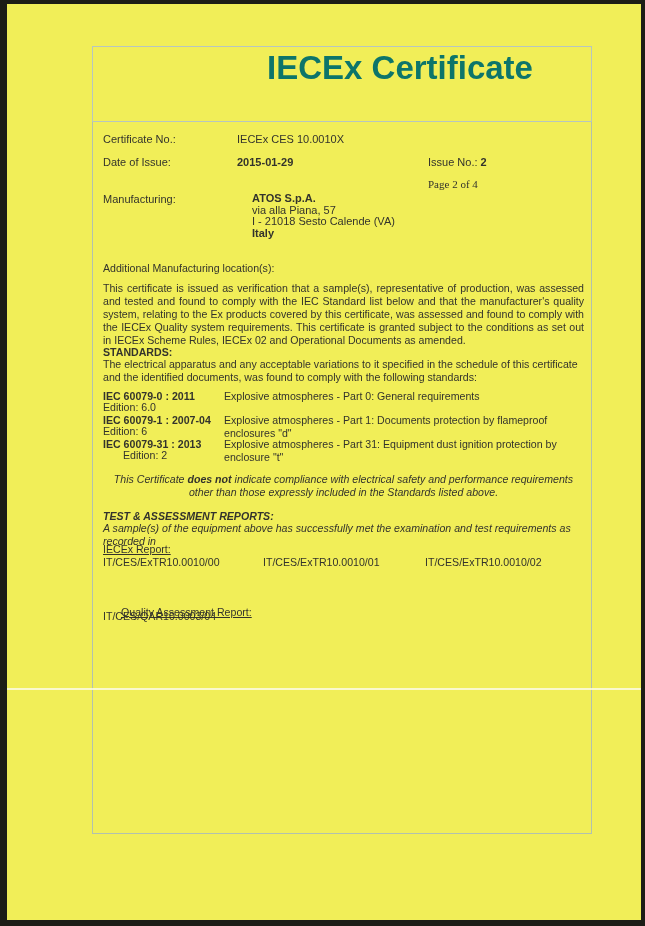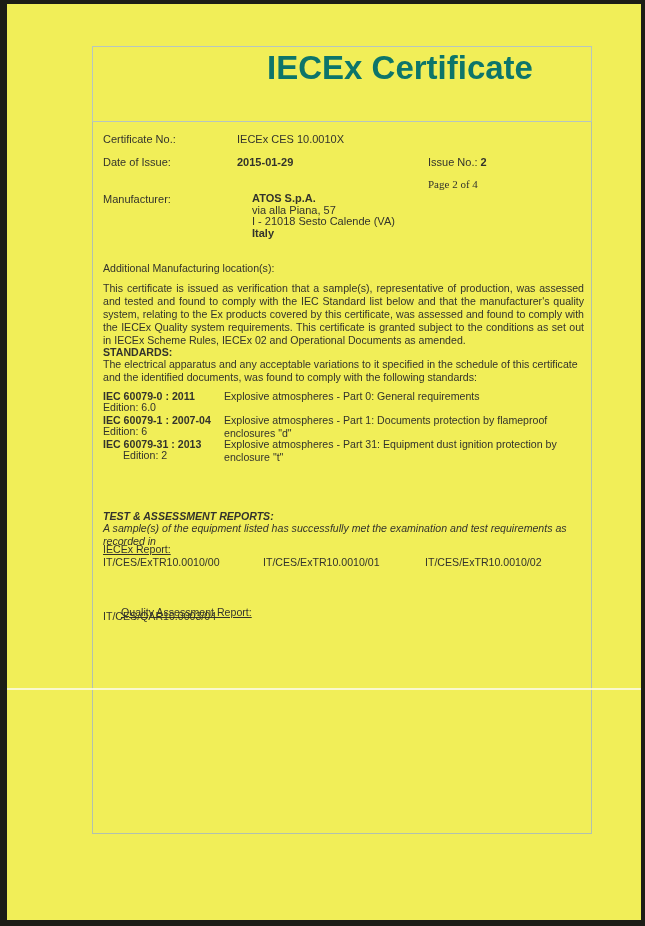--- a/index.html
+++ b/index.html
@@ -111,21 +111,21 @@
 
   <div class="abs t" style="left:103px; top:156px;">Date of Issue:</div>
   <div class="abs t b" style="left:237px; top:156px;">2015-01-29</div>
 
   <div class="abs t" style="left:428px; top:156px;">
     <span>Issue No.:</span>
     <span class="b">2</span>
   </div>
   <div class="abs t" style="left:428px; top:178px;font-family:Liberation Serif, serif;">Page 2 of 4</div>
 
-  <div class="abs t" style="left:103px; top:193px;">Manufacturer:</div>
+  <div class="abs t" style="left:103px; top:193px;">Manufacturing:</div>
   <div class="abs t" style="left:252px; top:193px; line-height:11.5px;">
     <div class="b">ATOS S.p.A.</div>
     <div>via alla Piana, 57</div>
     <div>I - 21018 Sesto Calende (VA)</div>
     <div class="b">Italy</div>
   </div>
 
   <div class="abs sm" style="left:103px; top:262px;">Additional Manufacturing location(s):</div>
 
   <div class="abs sm just" style="left:103px; top:282px; width:481px;">This certificate is issued as verification that a sample(s), representative of production, was assessed and tested and found to comply with the IEC Standard list below and that the manufacturer's quality system, relating to the Ex products covered by this certificate, was assessed and found to comply with the IECEx Quality system requirements. This certificate is granted subject to the conditions as set out in IECEx Scheme Rules, IECEx 02 and Operational Documents as amended.</div>
@@ -138,23 +138,26 @@
   <div class="abs sm" style="left:224px; top:390px; width:360px;">Explosive atmospheres - Part 0: General requirements</div>
 
   <div class="abs sm b" style="left:103px; top:414px;">IEC 60079-1 : 2007-04</div>
   <div class="abs sm" style="left:103px; top:425px;">Edition: 6</div>
   <div class="abs sm" style="left:224px; top:414px; width:360px;">Explosive atmospheres - Part 1: Documents protection by flameproof enclosures "d"</div>
 
   <div class="abs sm b" style="left:103px; top:438px;">IEC 60079-31 : 2013</div>
   <div class="abs sm" style="left:103px; top:449px;padding-left:20px;">Edition: 2</div>
   <div class="abs sm" style="left:224px; top:438px; width:360px;">Explosive atmospheres - Part 31: Equipment dust ignition protection by enclosure "t"</div>
 
+  <div class="abs sm i ctr" style="left:103px; top:473px; width:481px;">
+    <span>This Certificate </span><span class="b">does not</span><span> indicate compliance with electrical safety and performance requirements other than those expressly included in the Standards listed above.</span>
+  </div>
 
   <div class="abs sm b i" style="left:103px; top:510px;">TEST &amp; ASSESSMENT REPORTS:</div>
-  <div class="abs sm i" style="left:103px; top:522px; width:481px;">A sample(s) of the equipment listed has successfully met the examination and test requirements as recorded in</div>
+  <div class="abs sm i" style="left:103px; top:522px; width:481px;">A sample(s) of the equipment above has successfully met the examination and test requirements as recorded in</div>
 
   <div class="abs sm u" style="left:103px; top:543px;">IECEx Report:</div>
   <div class="abs sm" style="left:103px; top:556px;">IT/CES/ExTR10.0010/00</div>
   <div class="abs sm" style="left:263px; top:556px;">IT/CES/ExTR10.0010/01</div>
   <div class="abs sm" style="left:425px; top:556px;">IT/CES/ExTR10.0010/02</div>
 
   <div class="abs sm u" style="left:121px; top:586px;margin-top:20px;">Quality Assessment Report:</div>
   <div class="abs sm" style="left:103px; top:610px;">IT/CES/QAR10.0003/04</div>
 
 </div>

